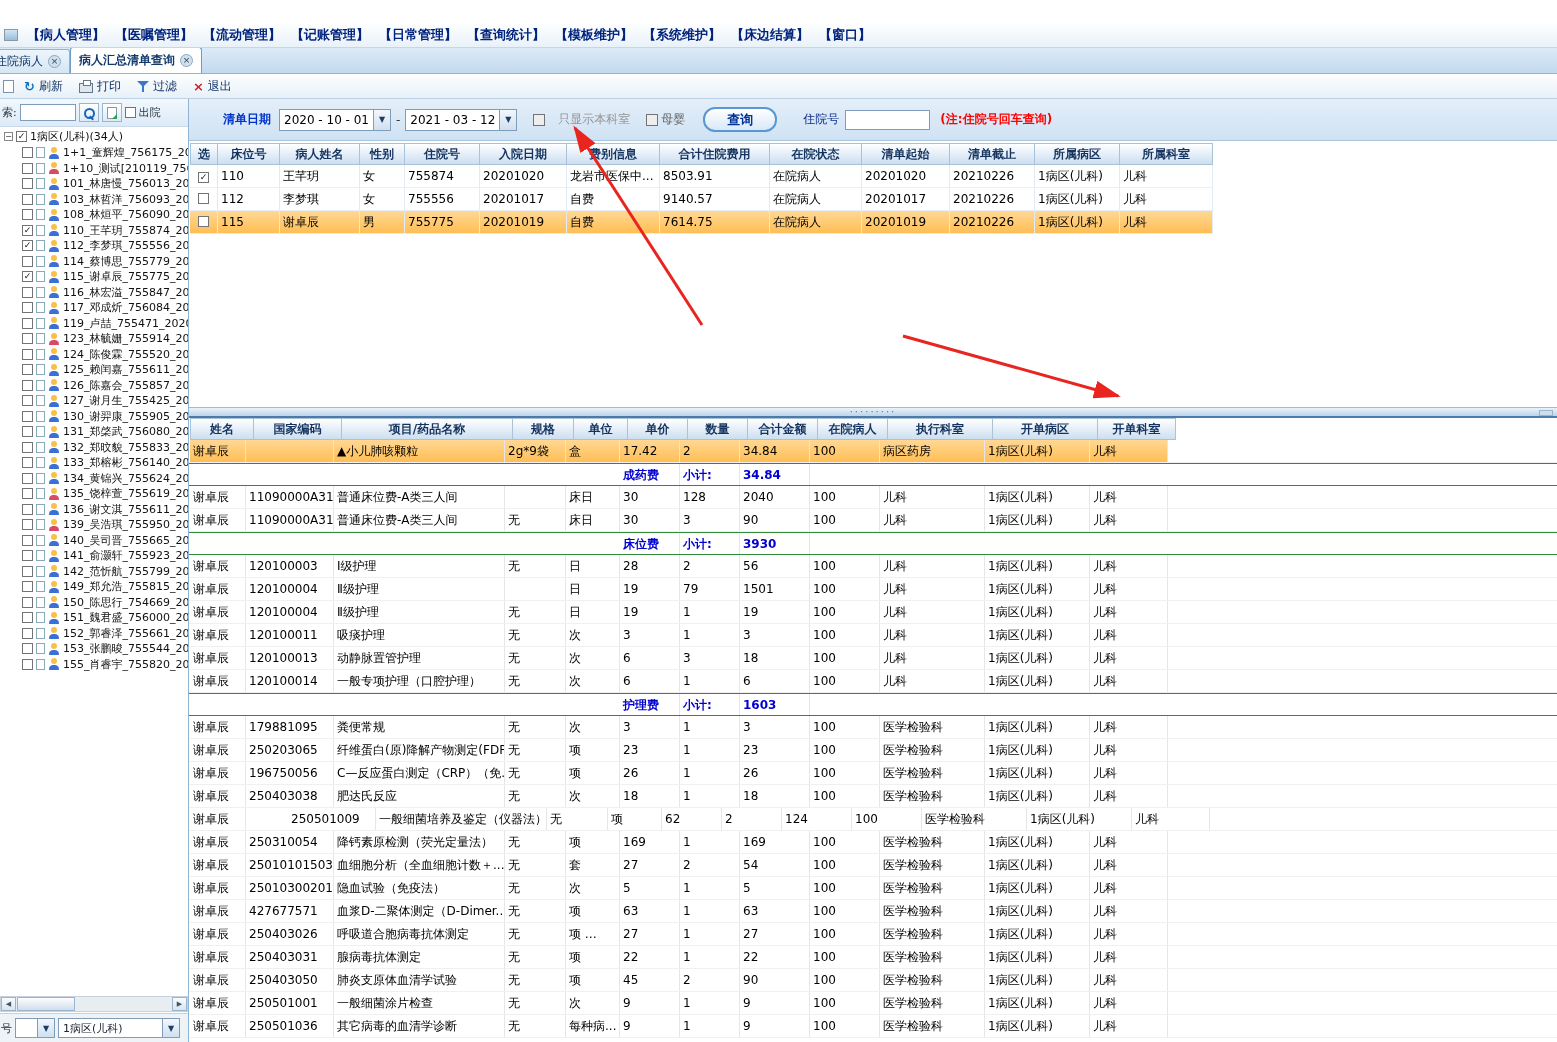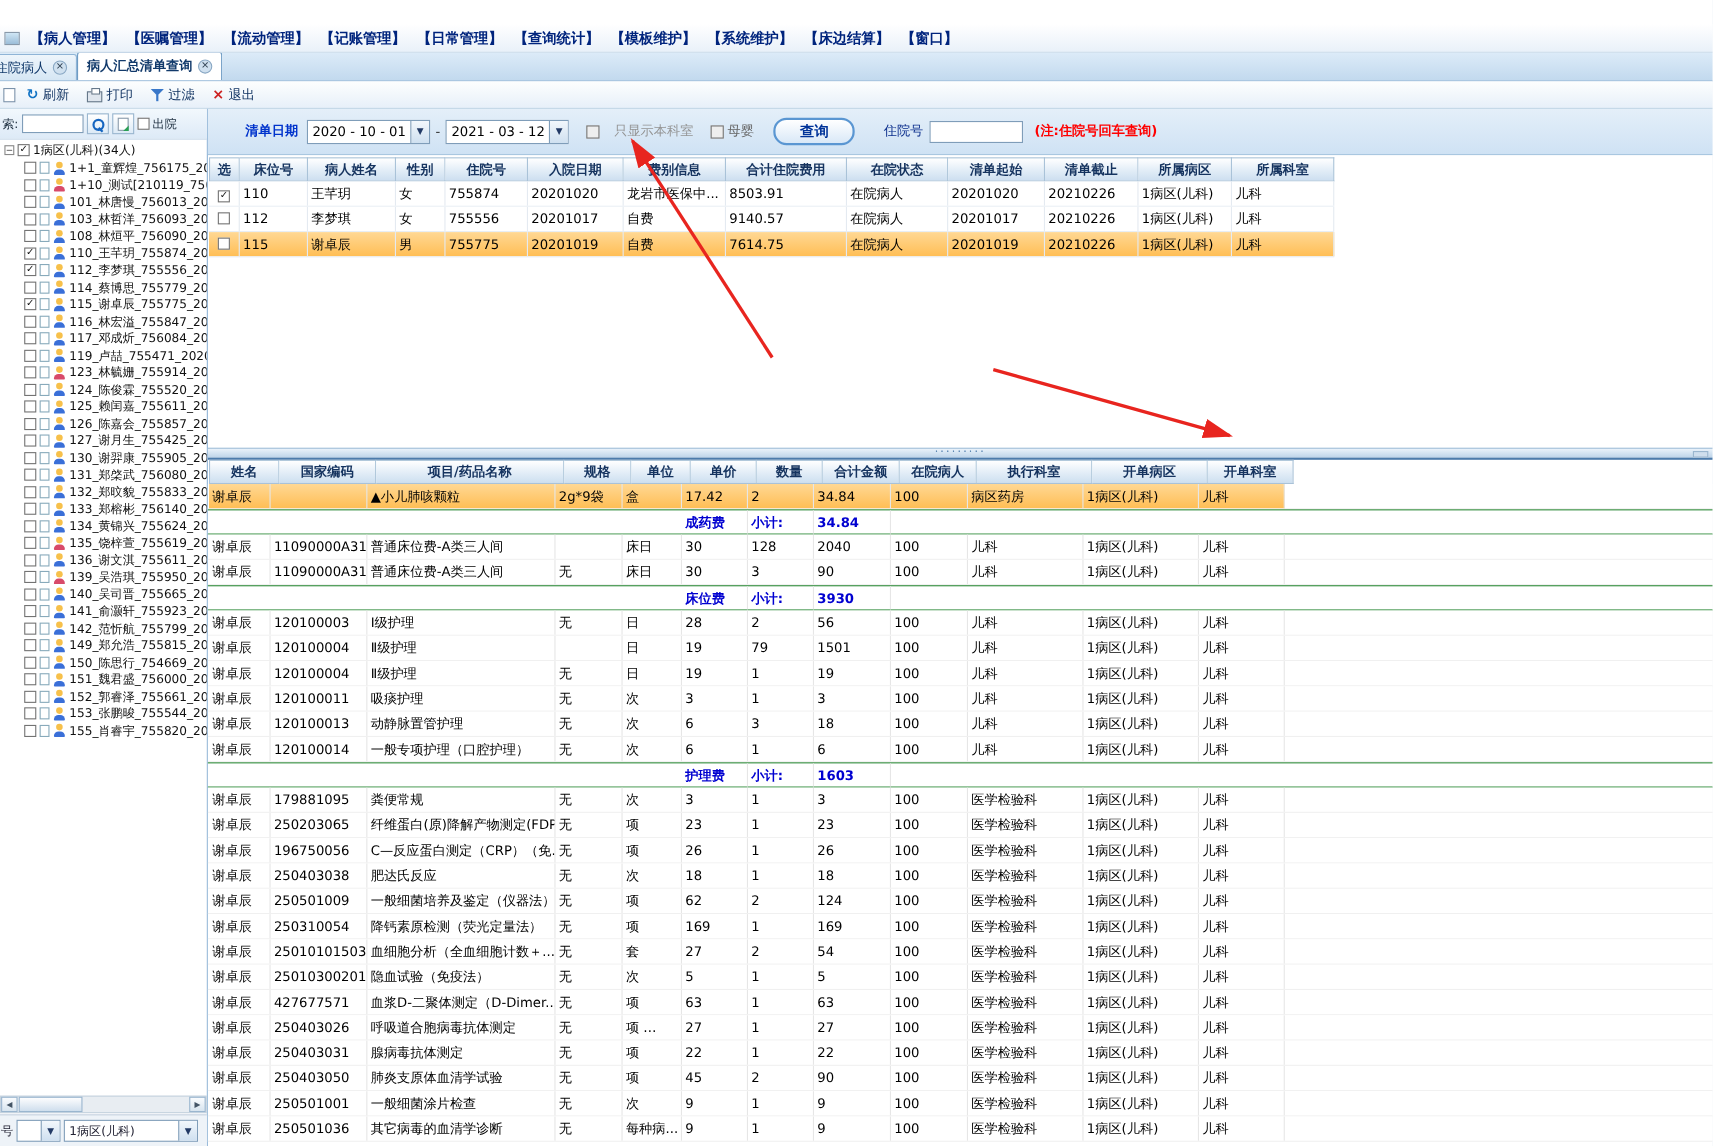--- a/index.html
+++ b/index.html
@@ -721,21 +721,21 @@
           <span class="dcell" style="width: 70px;">18</span>
           <span class="dcell" style="width: 70px;">100</span>
           <span class="dcell" style="width: 105px;">医学检验科</span>
           <span class="dcell" style="width: 105px;">1病区(儿科)</span>
           <span class="dcell" style="width: 78px;">儿科</span>
         </div>
       </div>
       <div class="drow">
         <div class="cellwrap">
           <span class="dcell" style="width: 56px;">谢卓辰</span>
-          <span class="dcell" style="width: 88px;">250501009</span>
+          <span class="dcell" style="width: 88px; margin-left: 42px;">250501009</span>
           <span class="dcell" style="width: 171px;">一般细菌培养及鉴定（仪器法）</span>
           <span class="dcell" style="width: 61px;">无</span>
           <span class="dcell" style="width: 54px;">项</span>
           <span class="dcell" style="width: 60px;">62</span>
           <span class="dcell" style="width: 60px;">2</span>
           <span class="dcell" style="width: 70px;">124</span>
           <span class="dcell" style="width: 70px;">100</span>
           <span class="dcell" style="width: 105px;">医学检验科</span>
           <span class="dcell" style="width: 105px;">1病区(儿科)</span>
           <span class="dcell" style="width: 78px;">儿科</span>

